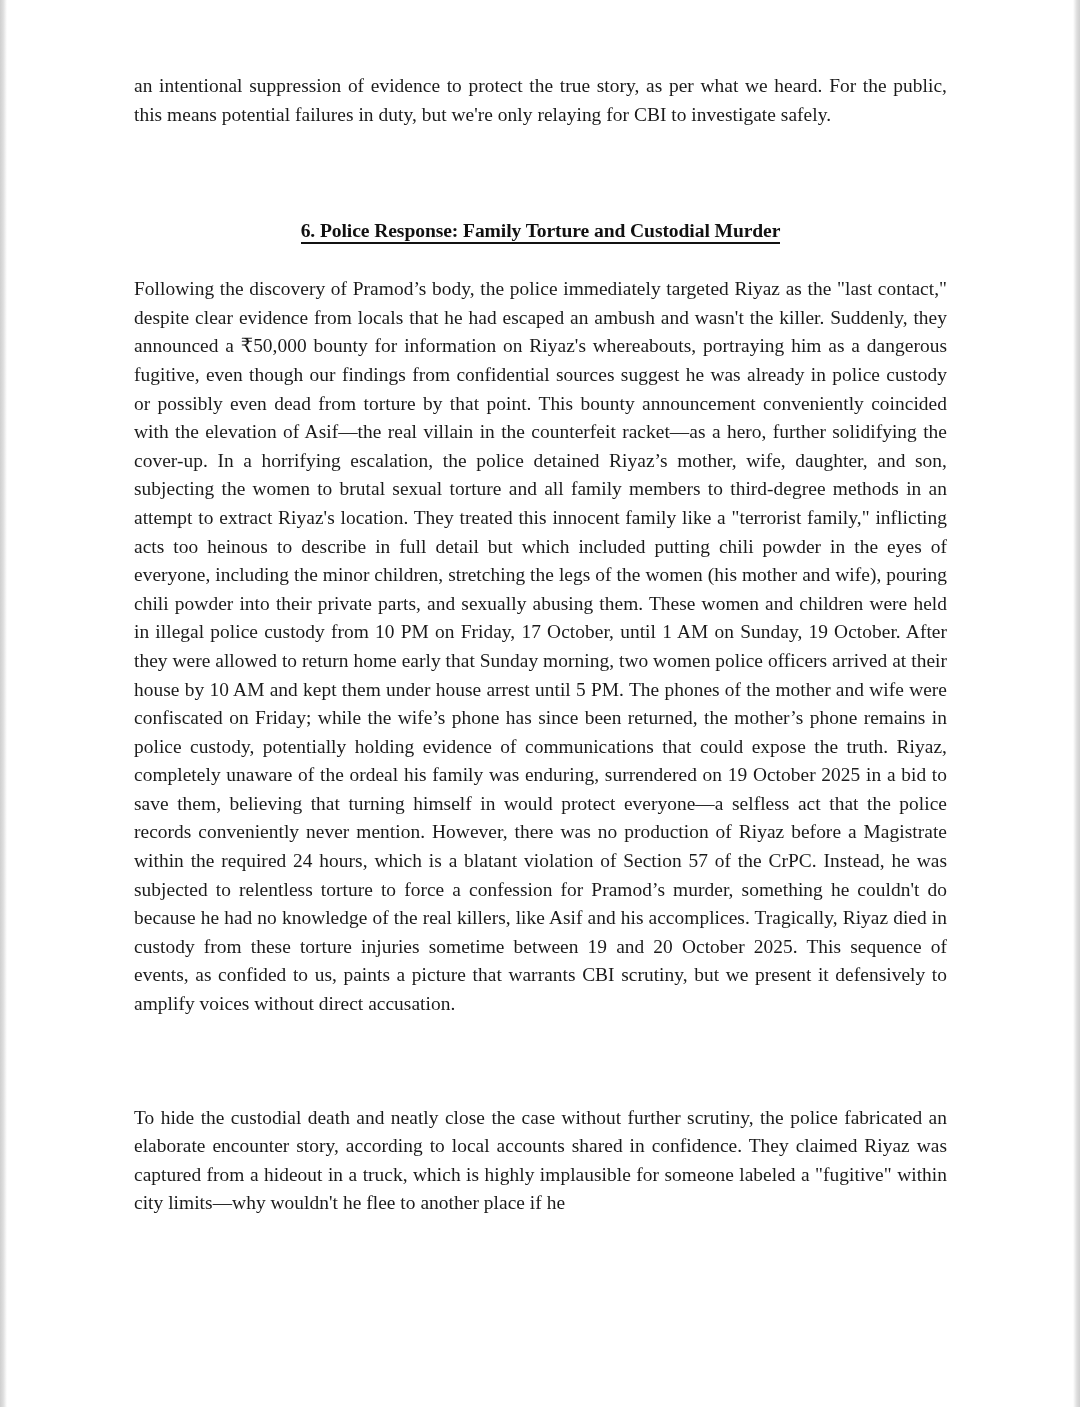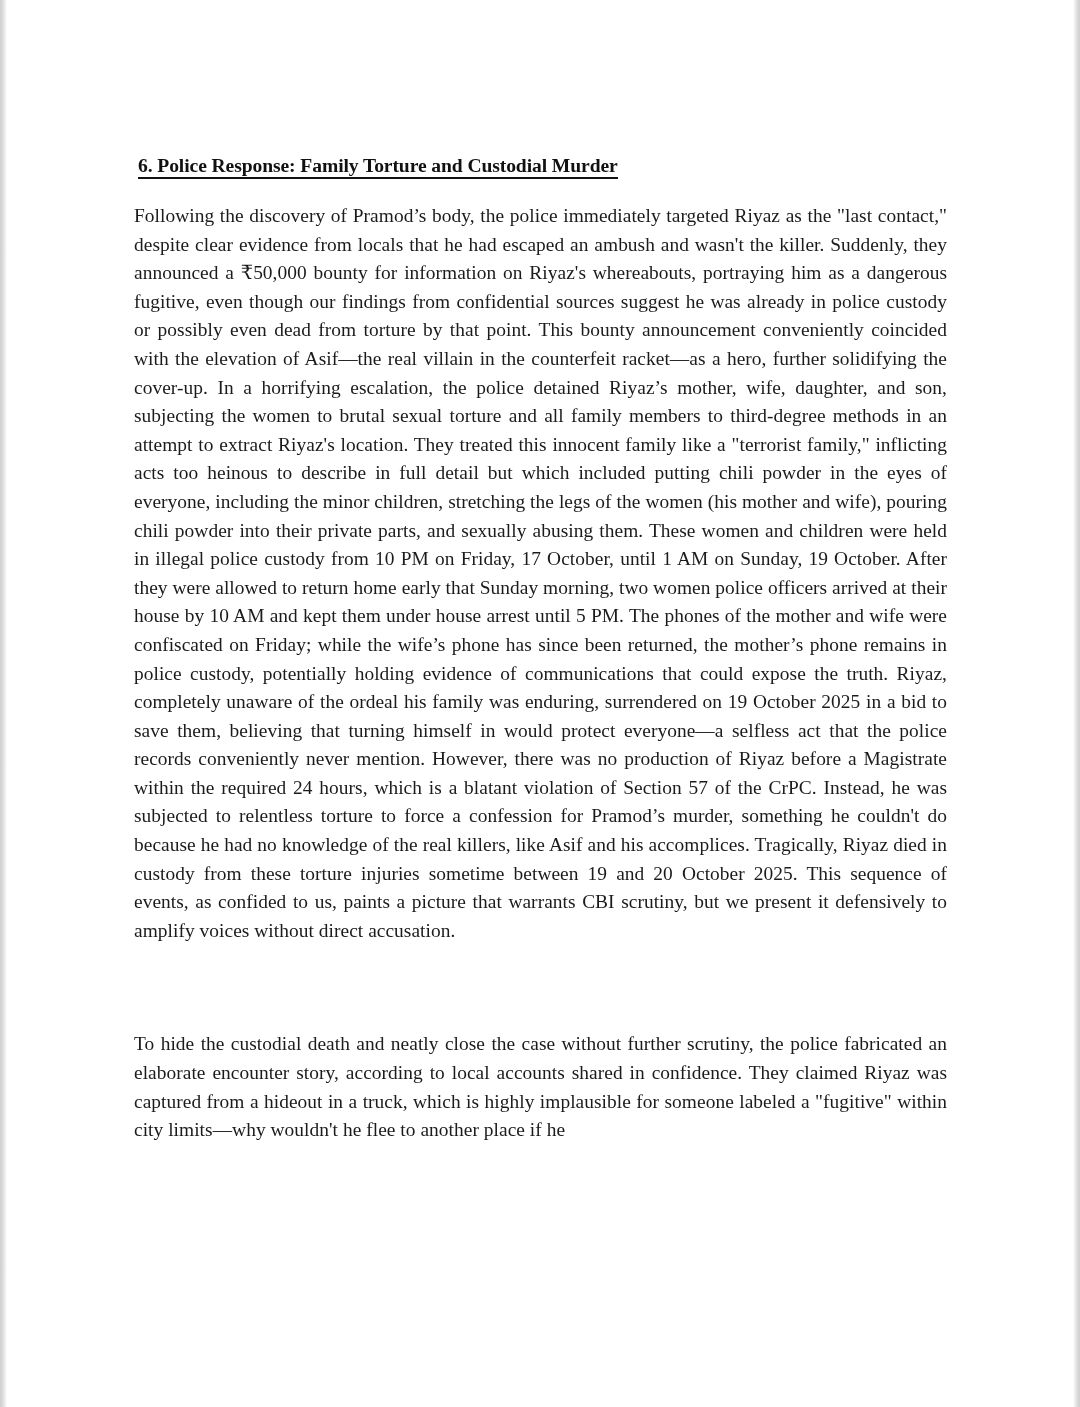--- a/index.html
+++ b/index.html
@@ -51,26 +51,26 @@
     text-align: justify;
     text-justify: inter-word;
     font-size: 19.4px;
     line-height: 28.6px;
     color: #1b1b1b;
     letter-spacing: 0.05px;
     -webkit-font-smoothing: antialiased;
   }
 
   h2.section-heading {
-    margin: 4px;
+    margin: 12px;
     font-size: 19.6px;
     line-height: 28px;
     font-weight: bold;
     color: #111111;
-    text-align: left;
+    text-align: center;
     letter-spacing: -0.1px;
   }
   h2.section-heading span.heading-text {
     display: inline;
     border-bottom: 2px solid #111111;
     padding-bottom: 1px;
   }
 
   
   .gap-after-intro { height: 76px; }
@@ -85,20 +85,21 @@
 <body>
 
 <div class="page-viewport">
 
   <div class="scan-edge left"></div>
 
   <div class="page-sheet">
 
     <div class="content">
 
+      <p class="para ink-soft">an intentional suppression of evidence to protect the true story, as per what we heard. For the public, this means potential failures in duty, but we're only relaying for CBI to investigate safely.</p>
 
       <div class="gap-after-intro"></div>
 
       <h2 class="section-heading"><span class="heading-text">6. Police Response: Family Torture and Custodial Murder</span></h2>
 
       <div class="gap-after-heading6"></div>
 
       <p class="para ink-soft">Following the discovery of Pramod’s body, the police immediately targeted Riyaz as the "last contact," despite clear evidence from locals that he had escaped an ambush and wasn't the killer. Suddenly, they announced a ₹50,000 bounty for information on Riyaz's whereabouts, portraying him as a dangerous fugitive, even though our findings from confidential sources suggest he was already in police custody or possibly even dead from torture by that point. This bounty announcement conveniently coincided with the elevation of Asif—the real villain in the counterfeit racket—as a hero, further solidifying the cover-up. In a horrifying escalation, the police detained Riyaz’s mother, wife, daughter, and son, subjecting the women to brutal sexual torture and all family members to third-degree methods in an attempt to extract Riyaz's location. They treated this innocent family like a "terrorist family," inflicting acts too heinous to describe in full detail but which included putting chili powder in the eyes of everyone, including the minor children, stretching the legs of the women (his mother and wife), pouring chili powder into their private parts, and sexually abusing them. These women and children were held in illegal police custody from 10 PM on Friday, 17 October, until 1 AM on Sunday, 19 October. After they were allowed to return home early that Sunday morning, two women police officers arrived at their house by 10 AM and kept them under house arrest until 5 PM. The phones of the mother and wife were confiscated on Friday; while the wife’s phone has since been returned, the mother’s phone remains in police custody, potentially holding evidence of communications that could expose the truth. Riyaz, completely unaware of the ordeal his family was enduring, surrendered on 19 October 2025 in a bid to save them, believing that turning himself in would protect everyone—a selfless act that the police records conveniently never mention. However, there was no production of Riyaz before a Magistrate within the required 24 hours, which is a blatant violation of Section 57 of the CrPC. Instead, he was subjected to relentless torture to force a confession for Pramod’s murder, something he couldn't do because he had no knowledge of the real killers, like Asif and his accomplices. Tragically, Riyaz died in custody from these torture injuries sometime between 19 and 20 October 2025. This sequence of events, as confided to us, paints a picture that warrants CBI scrutiny, but we present it defensively to amplify voices without direct accusation.</p>
 
       <div class="gap-after-body6"></div>

